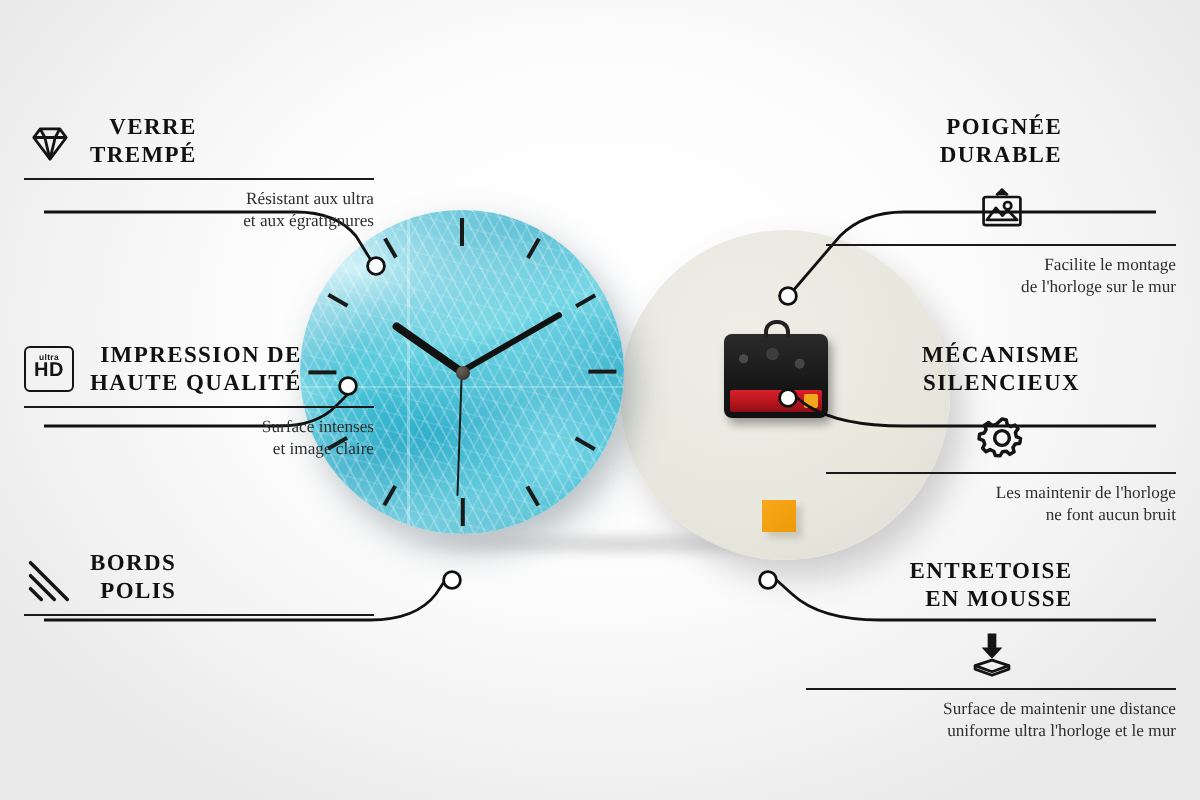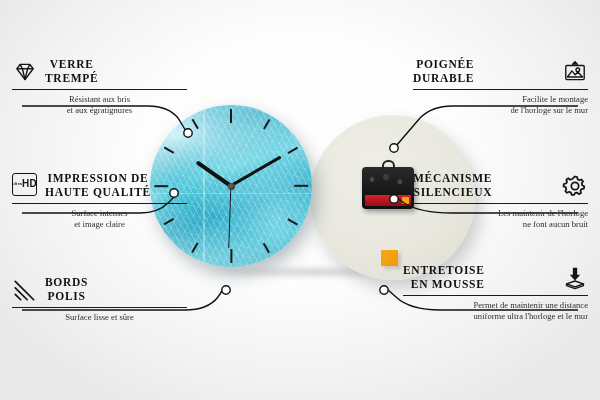--- a/index.html
+++ b/index.html
@@ -100,41 +100,41 @@
     position:absolute; left:150px; top:262px; width:330px; height:20px;
     background:radial-gradient(ellipse 50% 50% at 50% 50%, rgba(110,110,110,.30) 0%, rgba(110,110,110,0) 72%);
     filter:blur(2px);
   }
 
   
   #lines { position:absolute; inset:0; pointer-events:none; }
 
   
   .callout { position:absolute; width:175px; }
-  .callout.left  { left:12px;  text-align:center; }
+  .callout.left  { left:12px;  text-align:right; }
   .callout.right { right:12px; text-align:right; }
   .co-head { display:flex; align-items:center; gap:7px; }
   .callout.left  .co-head { justify-content:flex-start; }
-  .callout.right .co-head { justify-content:space-between; }
+  .callout.right .co-head { justify-content:flex-end; flex-direction:column; }
   .co-title {
     font-family:"Liberation Serif", serif;
     font-weight:bold; font-size:11.5px; line-height:13.5px;
     letter-spacing:.7px; color:#111; text-transform:uppercase;
   }
   .co-rule { height:1.4px; background:#1a1a1a; margin:4px 0 4px 0; width:100%; }
   .co-desc {
     font-family:"Liberation Serif", serif;
     font-size:8.6px; line-height:11px; color:#2e2e2e;
   }
   .ico { flex:0 0 auto; width:26px; height:26px; color:#141414; }
   .ico svg { display:block; width:26px; height:26px; }
 
   .hdbox {
     width:25px; height:23px; border:1.7px solid #141414; border-radius:3px;
-    display:flex; align-items:center; justify-content:center;
+    display:flex; flex-direction:column; align-items:center; justify-content:center;
     line-height:1;
   }
   .hd-ultra { font-family:"Liberation Sans", sans-serif; font-size:4.2px; font-weight:bold; letter-spacing:.2px; color:#141414; }
   .hd-main  { font-family:"Liberation Sans", sans-serif; font-size:10px; font-weight:bold; letter-spacing:.3px; color:#141414; margin-top:.5px; }
 </style>
 </head>
 <body>
 
 <div id="stage">
 
@@ -200,21 +200,21 @@
             <path d="M7.5 5 L9.6 9 L12 19"></path>
             <path d="M16.5 5 L14.4 9 L12 19"></path>
         </svg>
       </span>
       <span class="co-title">
         <span>VERRE</span><br><span>TREMPÉ</span>
       </span>
     </div>
     <div class="co-rule"></div>
     <div class="co-desc">
-      <span>Résistant aux bris</span><br><span>et aux égratignures</span>
+      <span>Résistant aux ultra</span><br><span>et aux égratignures</span>
     </div>
   </div>
 
   <div class="callout left" style="top:172px">
     <div class="co-head">
       <span class="ico">
         <span class="hdbox">
           <span class="hd-ultra">ultra</span>
           <span class="hd-main">HD</span>
         </span>
@@ -236,23 +236,20 @@
           <path d="M3 4 L20 21"></path>
             <path d="M3 10 L14 21"></path>
             <path d="M3 16 L8 21"></path>
         </svg>
       </span>
       <span class="co-title">
         <span>BORDS</span><br><span>POLIS</span>
       </span>
     </div>
     <div class="co-rule"></div>
-    <div class="co-desc">
-      <span>Surface lisse et sûre</span>
-    </div>
   </div>
 
   <div class="callout right" style="top:58px">
     <div class="co-head">
       <span class="co-title">
         <span>POIGNÉE</span><br><span>DURABLE</span>
       </span>
       <span class="ico">
         <svg viewBox="0 0 24 24" fill="none" stroke="currentColor" stroke-width="1.25" stroke-linejoin="round">
           <path d="M12 2 L9.4 5.2 H14.6 Z" fill="currentColor" stroke="none"></path>
@@ -280,32 +277,32 @@
           <circle cx="12" cy="12" r="3.4"></circle>
         </svg>
       </span>
     </div>
     <div class="co-rule"></div>
     <div class="co-desc">
       <span>Les maintenir de l'horloge</span><br><span>ne font aucun bruit</span>
     </div>
   </div>
 
-  <div class="callout right" style="top:264px; width:185px">
+  <div class="callout right" style="top:280px; width:185px">
     <div class="co-head">
       <span class="co-title">
         <span>ENTRETOISE</span><br><span>EN MOUSSE</span>
       </span>
       <span class="ico">
         <svg viewBox="0 0 24 24" fill="none" stroke="currentColor" stroke-width="1.3" stroke-linejoin="round">
           <path d="M10 2.5 h4 v6.5 h2.8 L12 14.2 L7.2 9 H10 Z" fill="currentColor" stroke="none"></path>
           <path d="M12 14.8 L4.2 17.4 L12 20.2 L19.8 17.4 Z"></path>
           <path d="M4.2 17.4 v1.6 L12 21.8 L19.8 19 v-1.6"></path>
         </svg>
       </span>
     </div>
     <div class="co-rule"></div>
     <div class="co-desc">
-      <span>Permet de maintenir une distance</span><br><span>uniforme ultra l'horloge et le mur</span>
+      <span>Surface de maintenir une distance</span><br><span>uniforme ultra l'horloge et le mur</span>
     </div>
   </div>
 
 </div>
 
 </body></html>

